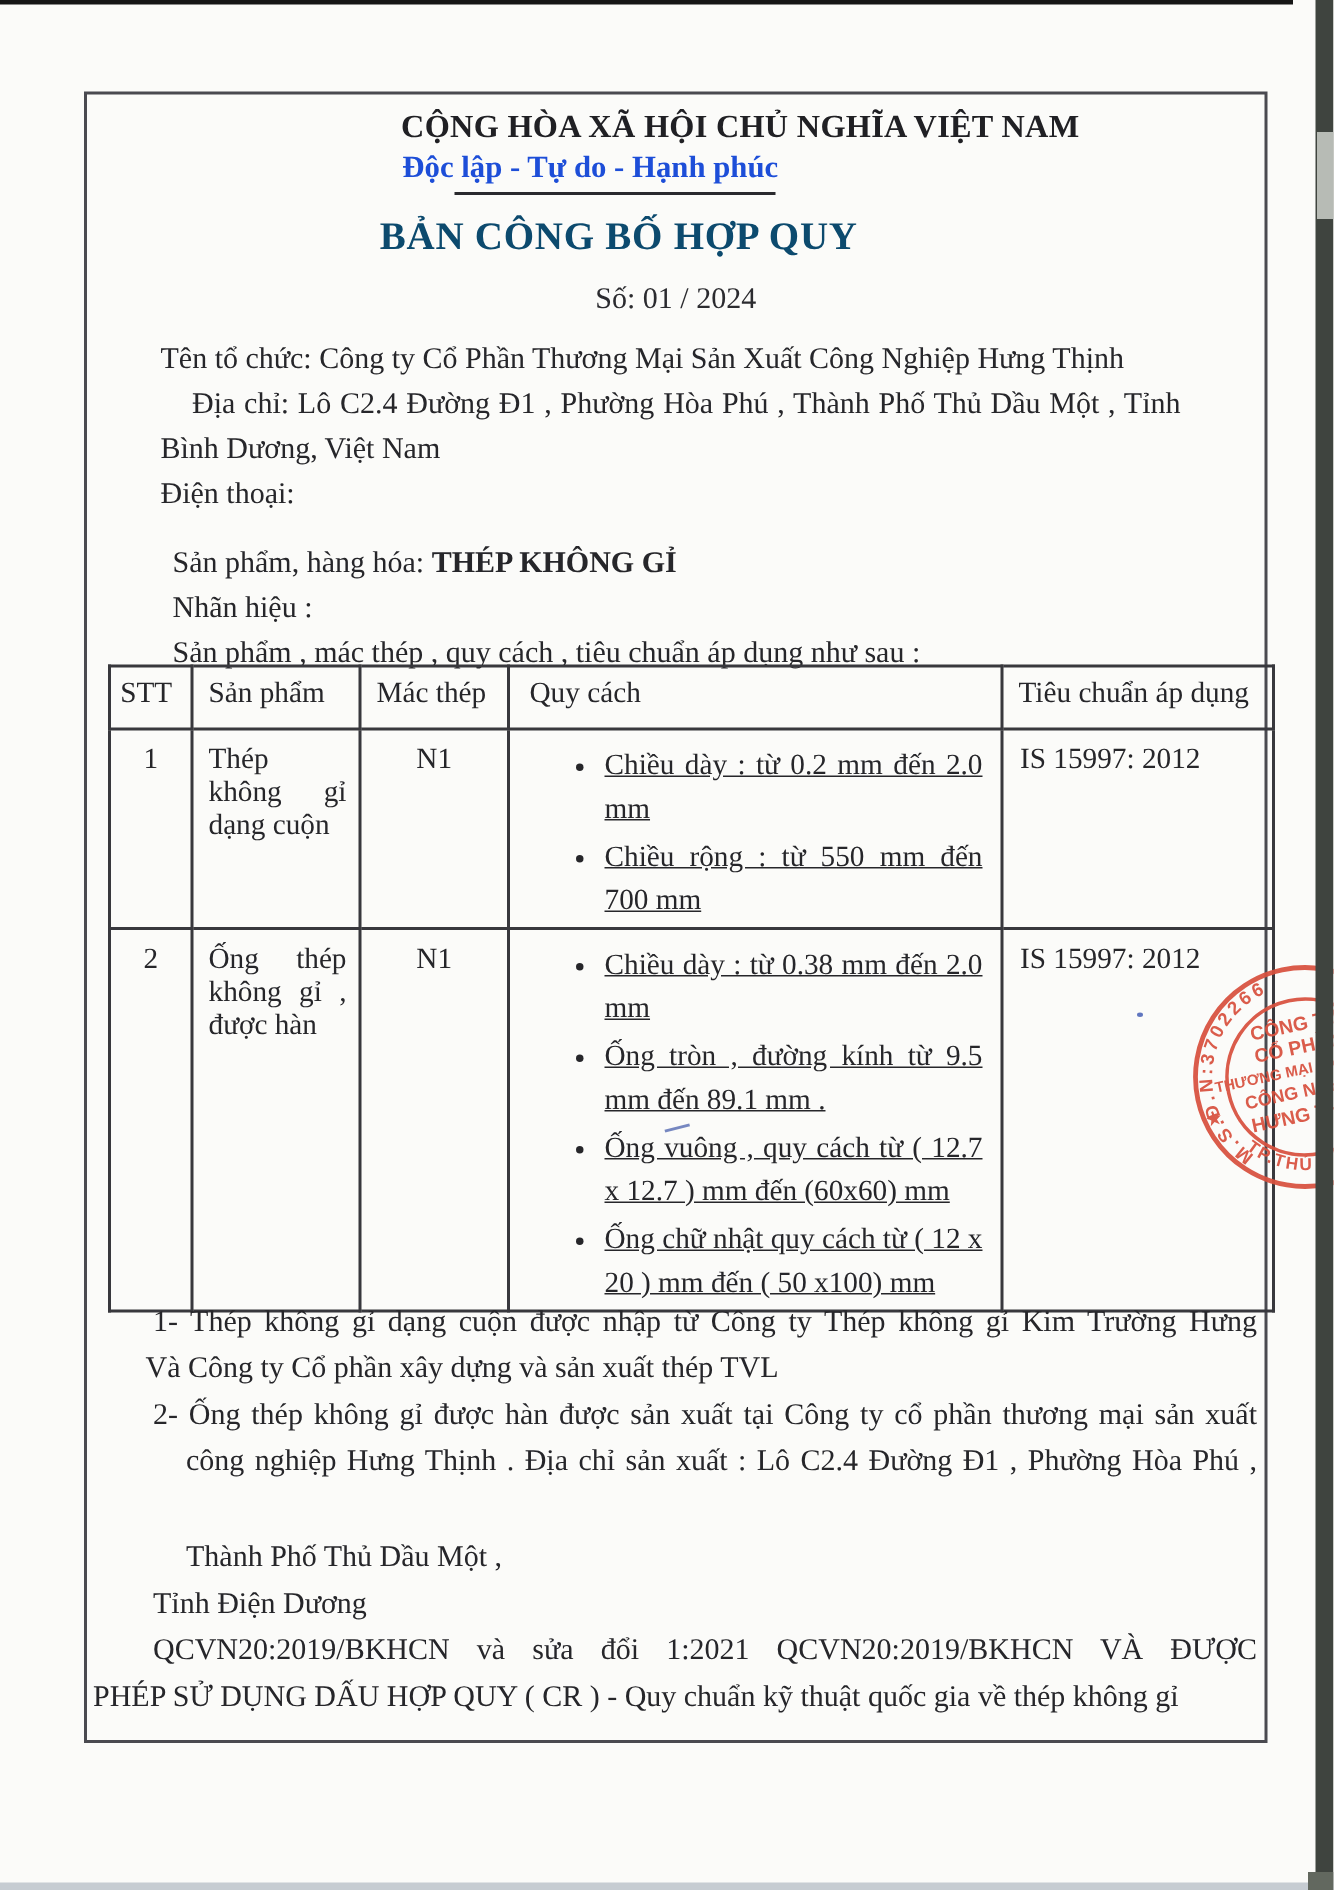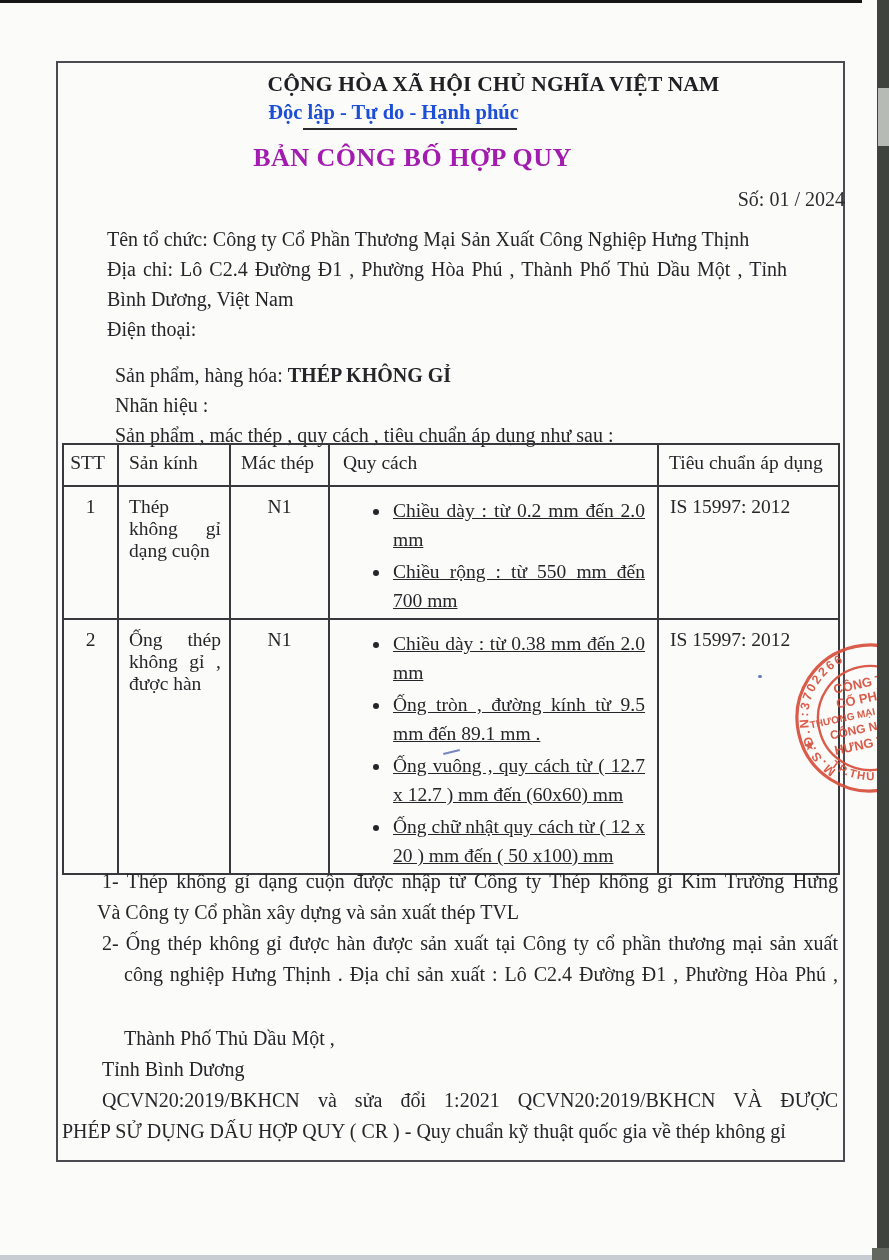--- a/index.html
+++ b/index.html
@@ -23,38 +23,38 @@
   .motto{
     position:absolute;left:0;top:101px;width:845px;text-align:center;
     padding-right:58px;box-sizing:border-box;
     font-weight:bold;font-size:20.5px;color:#1d4ed8;
   }
   .motto-underline{
     position:absolute;left:303px;top:128px;width:214px;height:2px;background:#2a2a2e;
   }
   .doc-title{
     position:absolute;left:56px;top:143px;width:713px;text-align:center;
-    font-weight:bold;font-size:26px;letter-spacing:.5px;color:#a21caf;
+    font-weight:bold;font-size:26px;letter-spacing:.5px;color:#0c4a6e;
   }
   .doc-no{
-    position:absolute;left:56px;top:188px;width:789px;text-align:right;
+    position:absolute;left:56px;top:188px;width:789px;text-align:center;
     font-size:20px;color:#2b2b2f;
   }
   
   .info{
     position:absolute;left:107px;top:224px;width:680px;
     font-size:20px;line-height:30px;
   }
-  .info .jline{text-align:justify;text-align-last:justify;}
+  .info .jline{text-align:justify;text-align-last:justify;margin-left:21px;}
   .info .sub{padding-left:8px;}
   .info .gap{margin-top:16px;}
   .bold{font-weight:bold;}
   
   table.spec{
-    position:absolute;left:62px;top:443px;width:776px;
+    position:absolute;left:72px;top:443px;width:776px;
     border-collapse:collapse;table-layout:fixed;
     font-size:19.5px;color:#26262a;border-radius:11px;
   }
   table.spec th,table.spec td{
     border:2px solid #38383d;vertical-align:top;font-weight:normal;
     overflow:hidden;
   }
   table.spec thead tr{height:42px;}
   table.spec th{text-align:left;padding:7px 6px 0 10px;}
   table.spec th.c{text-align:center;padding-left:0;}
@@ -119,21 +119,21 @@
     <colgroup>
       <col style="width:55px">
         <col style="width:112px">
         <col style="width:99px">
         <col style="width:329px">
         <col style="width:181px">
     </colgroup>
     <thead>
       <tr>
         <th class="c">STT</th>
-        <th>Sản kính</th>
+        <th>Sản phẩm</th>
         <th>Mác thép</th>
         <th style="padding-left:13px">Quy cách</th>
         <th>Tiêu chuẩn áp dụng</th>
       </tr>
     </thead>
     <tbody>
         <tr style="height: 93px;">
           <td class="stt">1</td>
           <td class="prod">Thép không gỉ dạng cuộn</td>
           <td class="grade">N1</td>
@@ -161,21 +161,21 @@
         </tr>
       </tbody>
   </table>
 
   <div class="statements">
       <div class="line j" style="padding-left: 40px;">1- Thép không gỉ dạng cuộn được nhập từ Công ty Thép không gỉ Kim Trường Hưng</div>
       <div class="line" style="padding-left: 35px;">Và Công ty Cổ phần xây dựng và sản xuất thép TVL</div>
       <div class="line j" style="padding-left: 40px;">2- Ống thép không gỉ được hàn được sản xuất tại Công ty cổ phần thương mại sản xuất</div>
       <div class="line j" style="padding-left: 62px;">công nghiệp Hưng Thịnh . Địa chỉ sản xuất : Lô C2.4 Đường Đ1 , Phường Hòa Phú ,</div>
       <div class="line" style="padding-left: 62px; margin-top: 33px;">Thành Phố Thủ Dầu Một ,</div>
-      <div class="line" style="padding-left: 40px;">Tỉnh Bình Dương</div>
+      <div class="line" style="padding-left: 40px;">Tỉnh Điện Dương</div>
       <div class="line j" style="padding-left: 40px;">QCVN20:2019/BKHCN và sửa đổi 1:2021 QCVN20:2019/BKHCN VÀ ĐƯỢC</div>
       <div class="line" style="padding-left: 0px;">PHÉP SỬ DỤNG DẤU HỢP QUY ( CR ) -  Quy chuẩn kỹ thuật quốc gia về thép không gỉ</div>
     </div>
 
   <svg class="stamp" viewBox="0 0 210 176" xmlns="http://www.w3.org/2000/svg">
     <g transform="rotate(-12 83 85)" fill="none" stroke="#d8503e">
       <circle cx="83" cy="85" r="73" stroke-width="3.2"></circle>
       <circle cx="83" cy="85" r="52" stroke-width="2.4"></circle>
       <path id="stamp-arc-top" d="M 39.2,128.8 A 62,62 0 0 1 118.6,34.2" stroke="none"></path>
       <path id="stamp-arc-bottom" d="M 32.2,120.6 A 62,62 0 0 0 133.8,120.6" stroke="none"></path>

